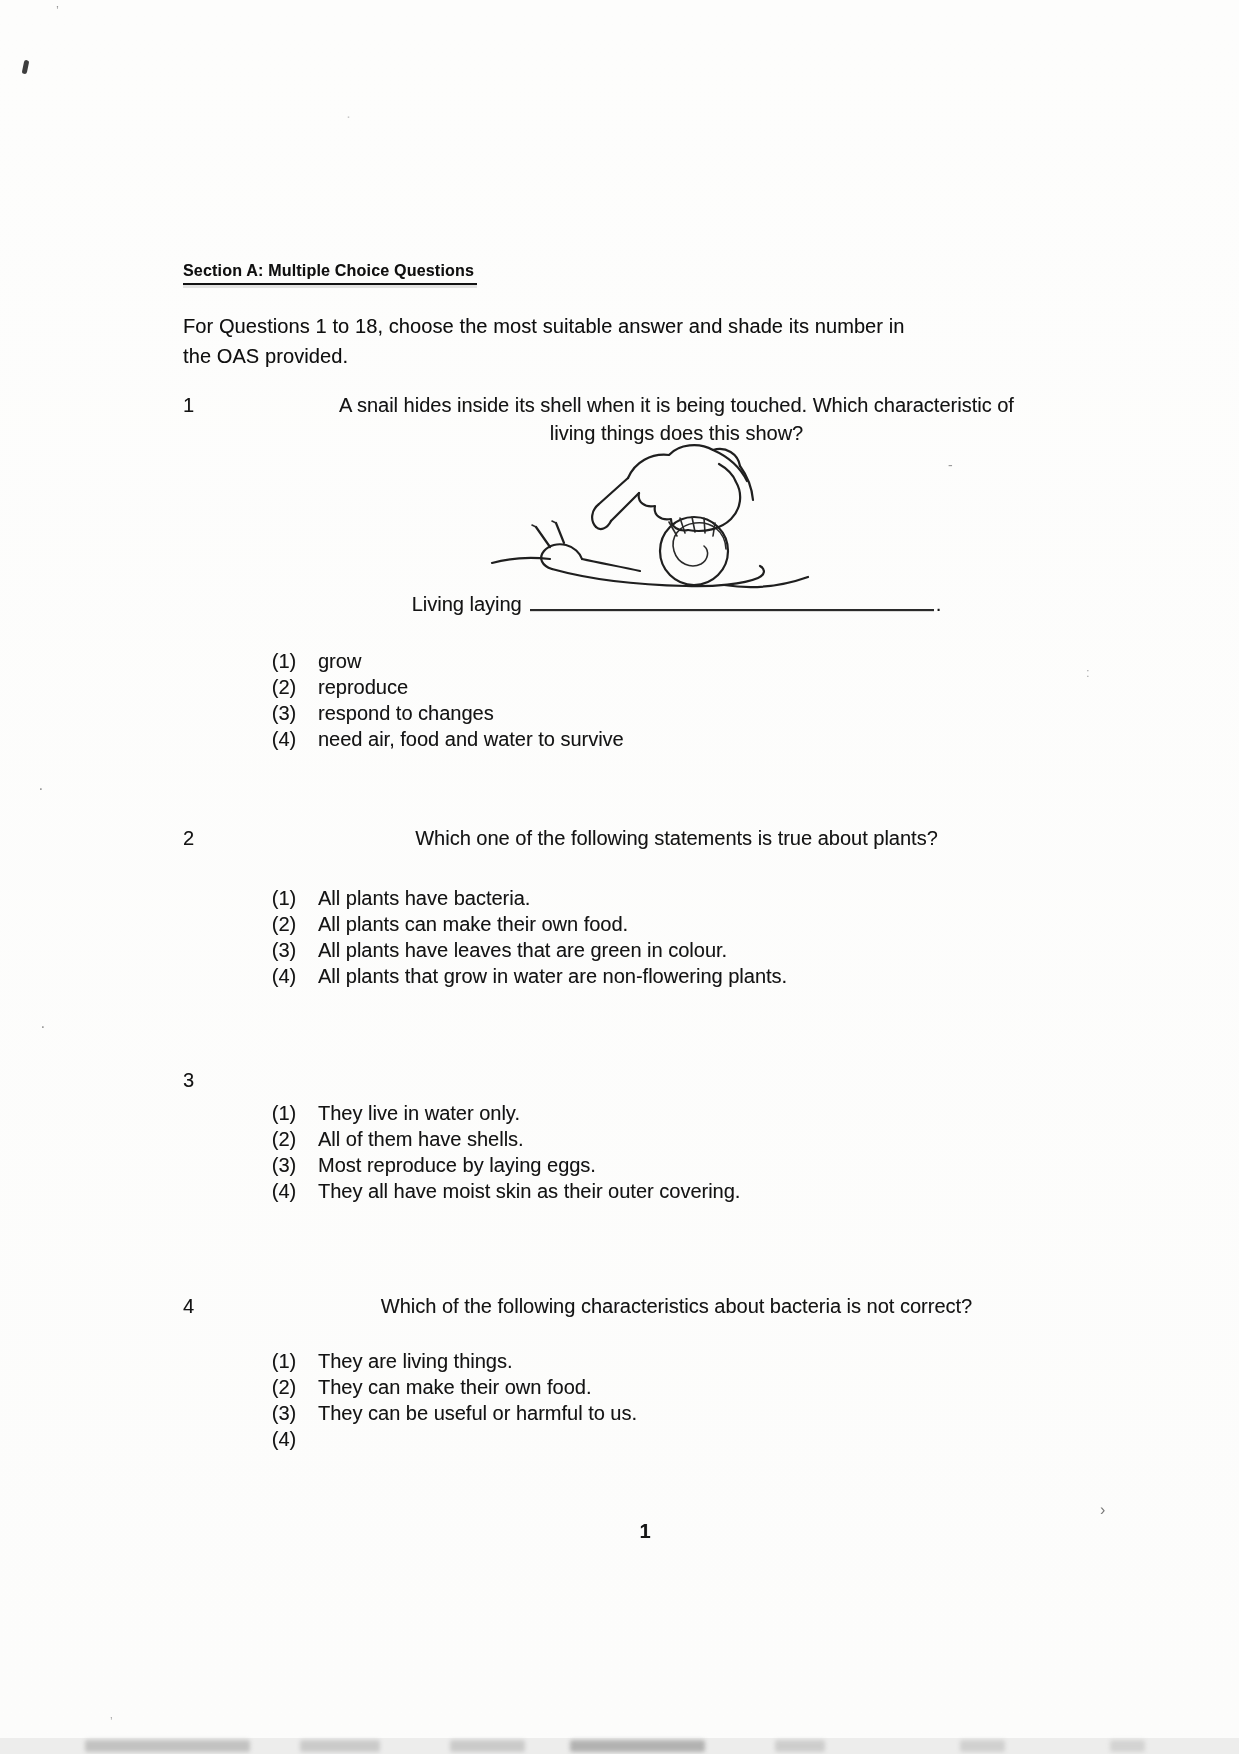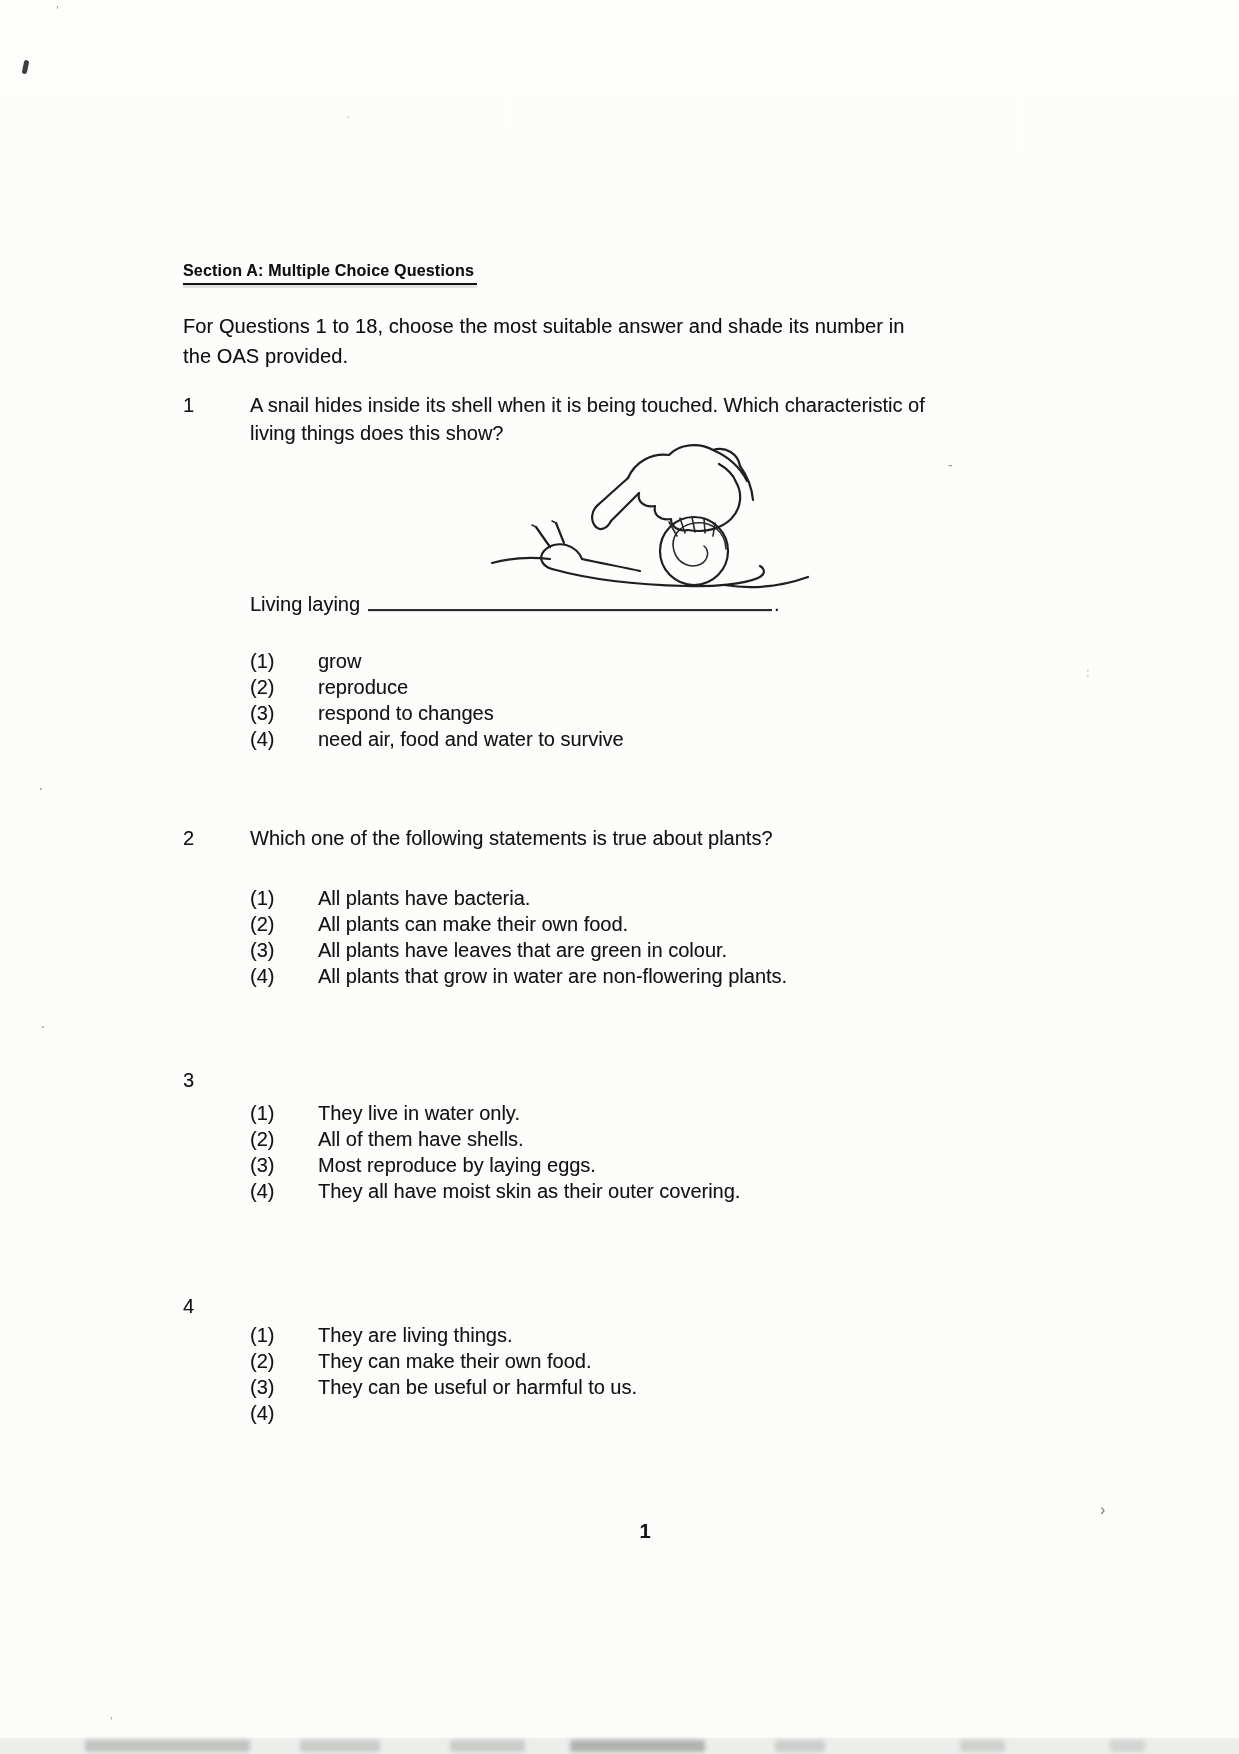--- a/index.html
+++ b/index.html
@@ -20,21 +20,21 @@
     display:inline-block;font-weight:bold;font-size:16px;line-height:22px;
     letter-spacing:0.2px;color:#0f0f0f;
     border-bottom:2.5px solid #131313;
     box-shadow:0 3px 0 rgba(0,0,0,0.10);
     padding:0 3px 1px 0;
   }
   .instructions{font-weight:normal;font-size:20px;line-height:30px;margin-top:26px;letter-spacing:0.1px;color:#0f0f0f;}
   .question{display:flex;font-size:20px;}
   .qnum{flex:0 0 67px;width:67px;line-height:26px;}
   .q1 .qnum{line-height:28px;}
-  .qbody{flex:1 1 auto;}
+  .qbody{flex:1 1 auto;text-align:center;}
   .qline{line-height:26px;}
   .q1 .qline{line-height:28px;}
   .q1{margin-top:20px;}
   .q2{margin-top:73px;}
   .q3{margin-top:78px;}
   .q4{margin-top:89px;}
   .options{margin-top:34px;}
   .q1 .options{margin-top:33px;}
   .q3 .options{margin-top:33px;}
   .q4 .options{margin-top:29px;}
@@ -206,20 +206,21 @@
             <span class="otext">They all have moist skin as their outer covering.</span>
           </div>
         </div>
       </div>
     </div>
 
     
     <div class="question q4">
       <div class="qnum">4</div>
       <div class="qbody">
+        <div class="qline">Which of the following characteristics about bacteria is not correct?</div>
         <div class="options">
           <div class="opt">
             <span class="marker">(1)</span>
             <span class="otext">They are living things.</span>
           </div>
           <div class="opt">
             <span class="marker">(2)</span>
             <span class="otext">They can make their own food.</span>
           </div>
           <div class="opt">

